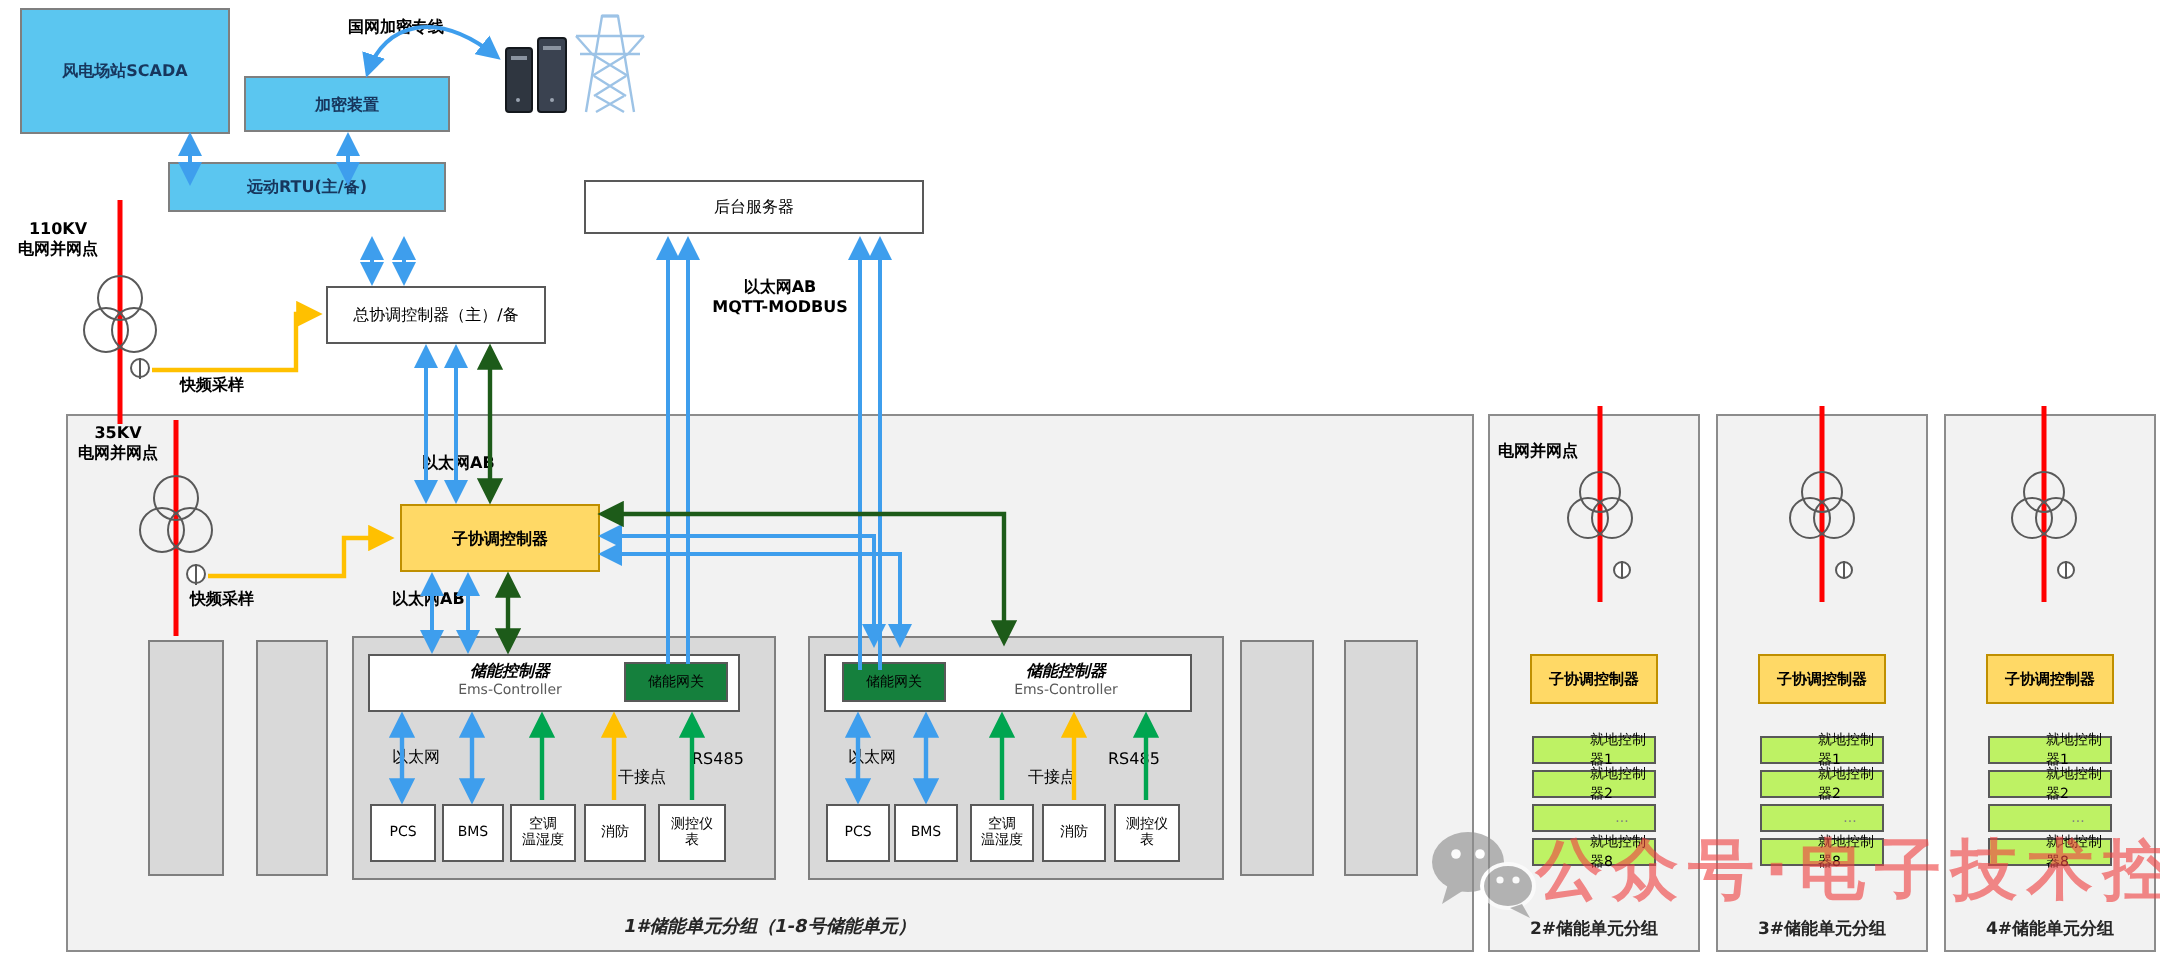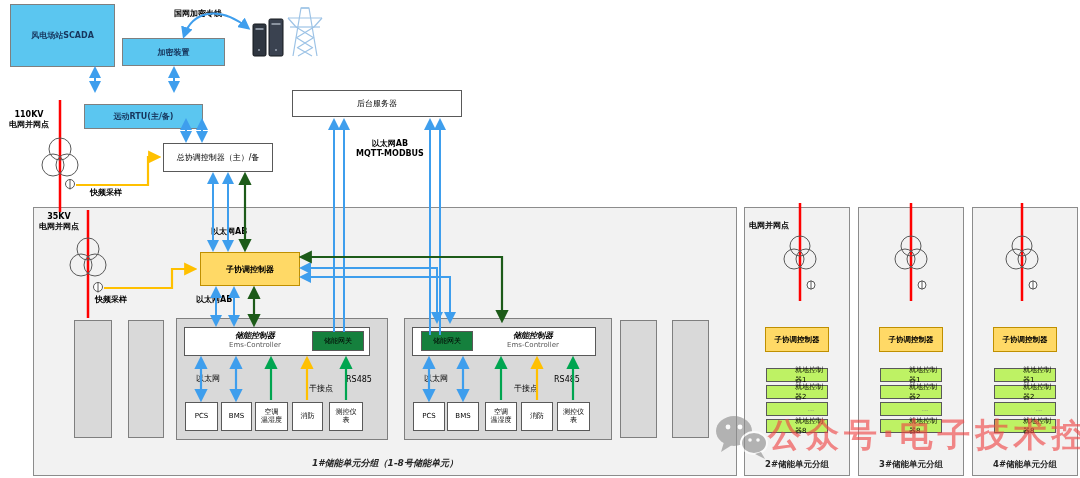--- a/index.html
+++ b/index.html
@@ -93,21 +93,21 @@
     <span>子协调控制器</span>
   </div>
   <div class="abs label" style="left:196px;top:295px;font-weight:bold;">以太网AB</div>
 
   <div class="abs bluebox" style="left:10px;top:4px;width:105px;height:63px;">
     <span>风电场站SCADA</span>
   </div>
   <div class="abs bluebox" style="left:122px;top:38px;width:103px;height:28px;">
     <span>加密装置</span>
   </div>
-  <div class="abs bluebox" style="left:84px;top:104px;width:119px;height:25px;">
+  <div class="abs bluebox" style="left:84px;top:81px;width:139px;height:25px;">
     <span>远动RTU(主/备)</span>
   </div>
   <div class="abs label" style="left:174px;top:9px;font-weight:bold;">国网加密专线</div>
   <div class="abs whitebox" style="left:163px;top:143px;width:110px;height:29px;">
     <span>总协调控制器（主）/备</span>
   </div>
   <div class="abs whitebox" style="left:292px;top:90px;width:170px;height:27px;">
     <span>后台服务器</span>
   </div>
   <div class="abs label pre ctr" style="left:335px;top:139px;width:110px;font-weight:bold;">以太网AB

